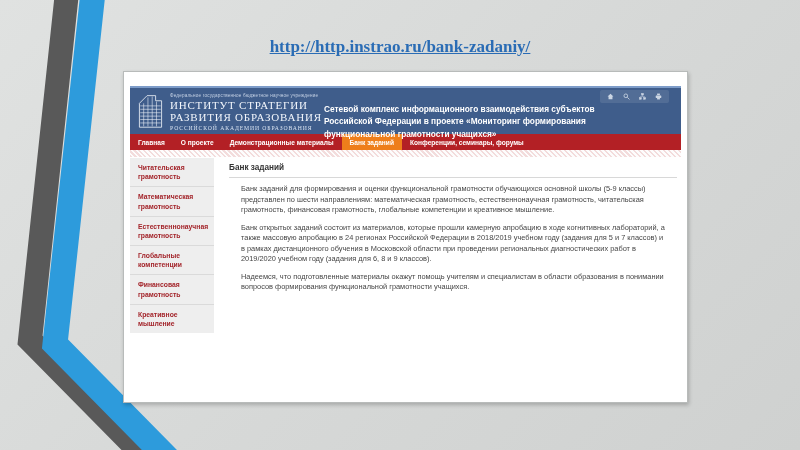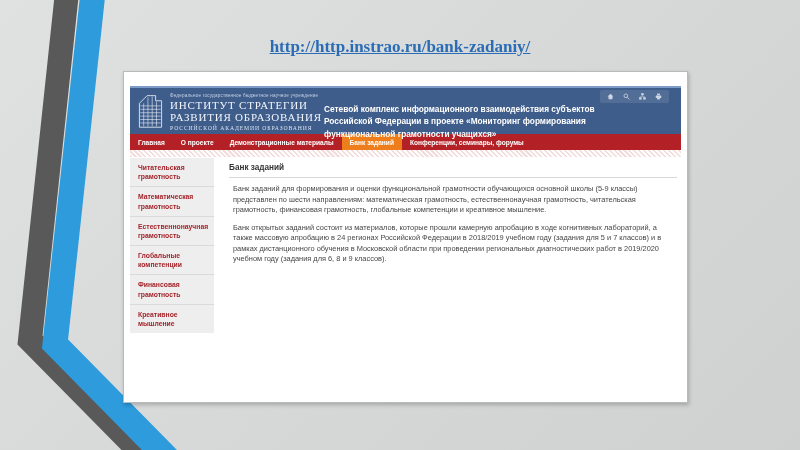--- a/index.html
+++ b/index.html
@@ -58,21 +58,21 @@
   .side-item{
     padding:5px 6px 5px 8px;font-size:6.8px;font-weight:bold;color:#a3242a;
     line-height:1.35;border-bottom:1px solid #dadada;cursor:pointer;
   }
   .side-item:last-child{border-bottom:none;}
   .content{flex:1;padding:5px 4px 0 15px;min-width:0;}
   .content h1{
     font-size:8.2px;font-weight:bold;color:#333333;margin:0 0 6px;
     padding-bottom:5px;border-bottom:1px solid #d8d8d8;
   }
-  .para{font-size:7.4px;color:#454545;line-height:1.42;margin:0 4px 7px;}
+  .para{font-size:7.4px;color:#454545;line-height:1.42;margin:0 12px 7px;}
 </style>
 </head>
 <body>
 
 <svg class="ribbon" viewBox="0 0 800 450" xmlns="http://www.w3.org/2000/svg">
   <polyline points="67,-8 30,340 162,474" fill="none" stroke="#595959" stroke-width="24" stroke-linejoin="miter"></polyline>
   <polyline points="93,-8 55,344 187,478" fill="none" stroke="#2d9bdc" stroke-width="25" stroke-linejoin="miter"></polyline>
 </svg>
 
 <div class="top-link-wrap">
@@ -147,17 +147,18 @@
         <div class="side-item">Глобальные компетенции</div>
         <div class="side-item">Финансовая грамотность</div>
         <div class="side-item">Креативное мышление</div>
       </aside>
     <main class="content">
       <h1>Банк заданий</h1>
       <div>
 
       <p class="para">Банк заданий для формирования и оценки функциональной грамотности обучающихся основной школы (5-9 классы) представлен по шести направлениям: математическая грамотность, естественнонаучная грамотность, читательская грамотность, финансовая грамотность, глобальные компетенции и креативное мышление.</p>
           <p class="para">Банк открытых заданий состоит из материалов, которые прошли камерную апробацию в ходе когнитивных лабораторий, а также массовую апробацию в 24 регионах Российской Федерации в 2018/2019 учебном году (задания для 5 и 7 классов) и в рамках дистанционного обучения в Московской области при проведении региональных диагностических работ в 2019/2020 учебном году (задания для 6, 8 и 9 классов).</p>
+          <p class="para">Надеемся, что подготовленные материалы окажут помощь учителям и специалистам в области образования в понимании вопросов формирования функциональной грамотности учащихся.</p>
         </div>
     </main>
   </div>
 
 </div>
 
 </body></html>

